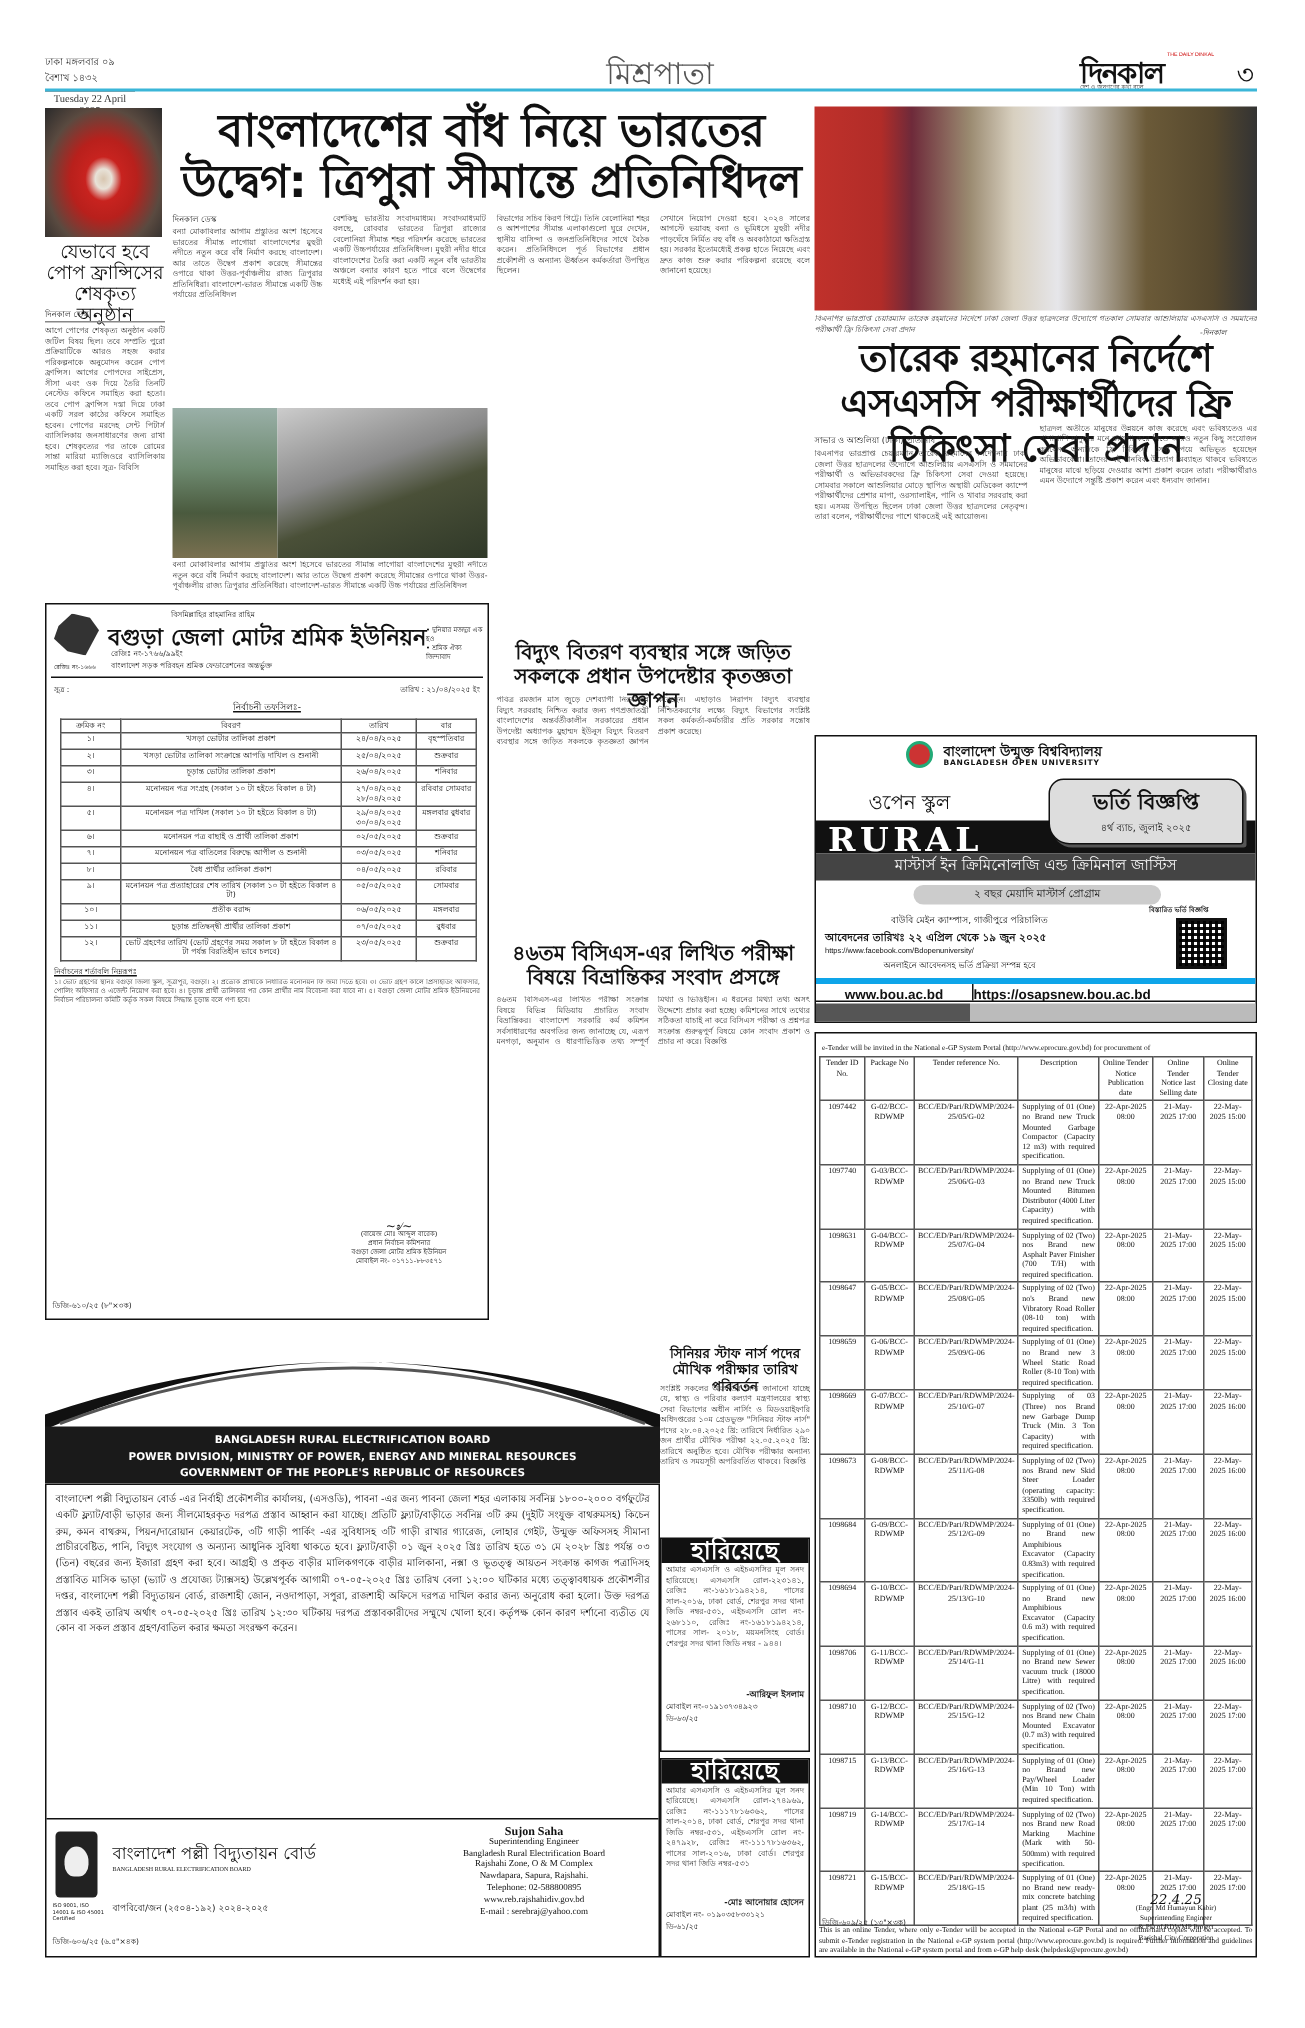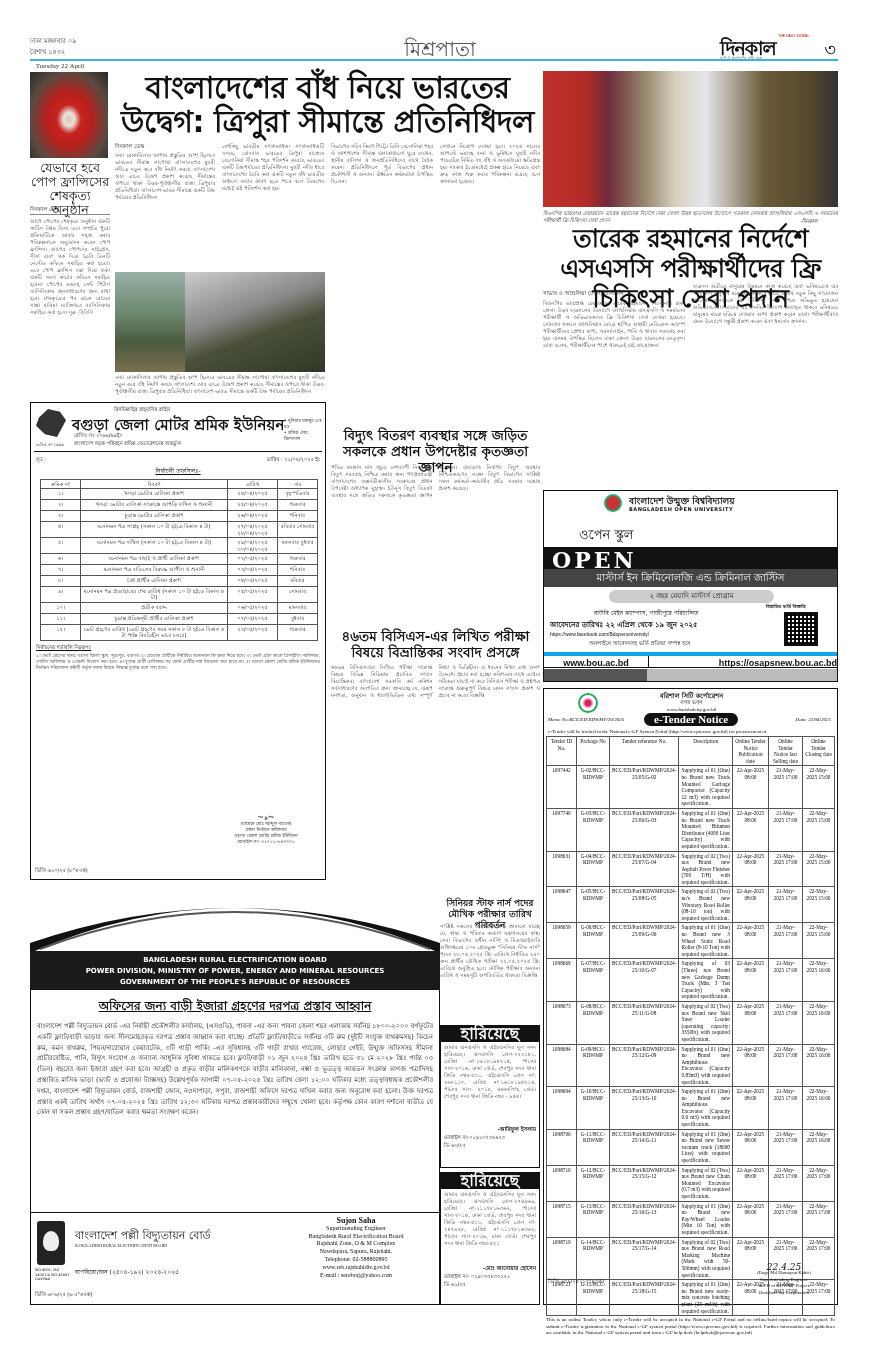--- a/index.html
+++ b/index.html
@@ -206,21 +206,20 @@
   <svg width="410" height="60" style="position:absolute;left:0;top:0">
     <path d="M0 60 Q205 -30 410 60 L410 50 Q205 -20 0 50 Z" fill="#111"></path>
     <path d="M10 56 Q205 -18 400 56" stroke="#555" stroke-width="2" fill="none"></path>
   </svg>
   <div class="black-bar" style="position:absolute;left:0;top:58px;width:410px;height:38px;font-size:7px;line-height:11px;font-weight:bold;padding-top:4px">
     <div>BANGLADESH RURAL ELECTRIFICATION BOARD</div>
     <div>POWER DIVISION, MINISTRY OF POWER, ENERGY AND MINERAL RESOURCES</div>
     <div>GOVERNMENT OF THE PEOPLE'S REPUBLIC OF RESOURCES</div>
   </div>
   <div class="ad-box" style="position:absolute;left:0;top:96px;width:410px;height:316px">
-    <div style="text-align:center;font-size:12px;font-weight:bold;text-decoration:underline;margin-top:7px">অফিসের জন্য বাড়ী ইজারা গ্রহণের দরপত্র প্রস্তাব আহ্বান</div>
     <div class="txt" style="font-size:6.5px;line-height:10.8px;color:#111;padding:4px 6px;height:202px">বাংলাদেশ পল্লী বিদ্যুতায়ন বোর্ড -এর নির্বাহী প্রকৌশলীর কার্যালয়, (এসওডি), পাবনা -এর জন্য পাবনা জেলা শহর এলাকায় সর্বনিম্ন ১৮০০-২০০০ বর্গফুটের একটি ফ্ল্যাট/বাড়ী ভাড়ার জন্য সীলমোহরকৃত দরপত্র প্রস্তাব আহ্বান করা যাচ্ছে। প্রতিটি ফ্ল্যাট/বাড়ীতে সর্বনিম্ন ৩টি রুম (দুইটি সংযুক্ত বাথরুমসহ) কিচেন রুম, কমন বাথরুম, পিয়ন/দারোয়ান কেয়ারটেক, ৩টি গাড়ী পার্কিং -এর সুবিধাসহ ৩টি গাড়ী রাখার গ্যারেজ, লোহার গেইট, উন্মুক্ত অফিসসহ সীমানা প্রাচীরবেষ্টিত, পানি, বিদ্যুৎ সংযোগ ও অন্যান্য আধুনিক সুবিধা থাকতে হবে। ফ্ল্যাট/বাড়ী ০১ জুন ২০২৫ খ্রিঃ তারিখ হতে ৩১ মে ২০২৮ খ্রিঃ পর্যন্ত ০৩ (তিন) বছরের জন্য ইজারা গ্রহণ করা হবে। আগ্রহী ও প্রকৃত বাড়ীর মালিকগণকে বাড়ীর মালিকানা, নক্সা ও ভূতত্ত্ব আয়তন সংক্রান্ত কাগজ পত্রাদিসহ প্রস্তাবিত মাসিক ভাড়া (ভ্যাট ও প্রযোজ্য ট্যাক্সসহ) উল্লেখপূর্বক আগামী ০৭-০৫-২০২৫ খ্রিঃ তারিখ বেলা ১২:০০ ঘটিকার মধ্যে তত্ত্বাবধায়ক প্রকৌশলীর দপ্তর, বাংলাদেশ পল্লী বিদ্যুতায়ন বোর্ড, রাজশাহী জোন, নওদাপাড়া, সপুরা, রাজশাহী অফিসে দরপত্র দাখিল করার জন্য অনুরোধ করা হলো। উক্ত দরপত্র প্রস্তাব একই তারিখ অর্থাৎ ০৭-০৫-২০২৫ খ্রিঃ তারিখ ১২:৩০ ঘটিকায় দরপত্র প্রস্তাবকারীদের সম্মুখে খোলা হবে। কর্তৃপক্ষ কোন কারণ দর্শানো ব্যতীত যে কোন বা সকল প্রস্তাব গ্রহণ/বাতিল করার ক্ষমতা সংরক্ষণ করেন।</div>
     <div style="border-top:1px solid #111;position:absolute;left:0;top:222px;width:408px;height:92px">
       <div style="position:absolute;left:6px;top:8px;width:28px;height:44px;background:#222;border-radius:3px">
         <div style="margin:10px auto 0;width:16px;height:20px;border-radius:50% 50% 40% 40%;background:#eee"></div>
       </div>
       <div style="position:absolute;left:4px;top:55px;font-size:3.5px;width:36px;line-height:4.5px">ISO 9001, ISO 14001 &amp; ISO 45001 Certified</div>
       <div style="position:absolute;left:44px;top:14px;font-size:11px">বাংলাদেশ পল্লী বিদ্যুতায়ন বোর্ড</div>
       <div style="position:absolute;left:44px;top:30px;font-size:4px" class="serif">BANGLADESH RURAL ELECTRIFICATION BOARD</div>
       <div style="position:absolute;left:44px;top:54px;font-size:6px">বাপবিবো/জন (২৫০৪-১৯২) ২০২৪-২০২৫</div>
       <div style="position:absolute;left:4px;top:78px;font-size:5px">ডিজি-৬০৬/২৫ (৬.৫"×৪ক)</div>
@@ -245,46 +244,41 @@
 <div class="abs byline" style="left:543px;top:290px">সাভার ও আশুলিয়া (ঢাকা) প্রতিনিধি</div>
 <div class="abs txt col" style="left:543px;top:300px;width:142px;height:190px">বিএনপির ভারপ্রাপ্ত চেয়ারম্যান তারেক রহমানের নির্দেশনায় ঢাকা জেলা উত্তর ছাত্রদলের উদ্যোগে আশুলিয়ায় এসএসসি ও সমমানের পরীক্ষার্থী ও অভিভাবকদের ফ্রি চিকিৎসা সেবা দেওয়া হয়েছে। সোমবার সকালে আশুলিয়ার মোড়ে স্থাপিত অস্থায়ী মেডিকেল ক্যাম্পে পরীক্ষার্থীদের প্রেশার মাপা, ওরস্যালাইন, পানি ও খাবার সরবরাহ করা হয়। এসময় উপস্থিত ছিলেন ঢাকা জেলা উত্তর ছাত্রদলের নেতৃবৃন্দ। তারা বলেন, পরীক্ষার্থীদের পাশে থাকতেই এই আয়োজন।</div>
 <div class="abs txt col" style="left:693px;top:283px;width:145px;height:207px">ছাত্রদল অতীতে মানুষের উন্নয়নে কাজ করেছে এবং ভবিষ্যতেও এর পাশাপাশি মানুষের মনে জায়গা করে নিতে আরও নতুন কিছু সংযোজন করবেন। অন্যদিকে ফ্রি চিকিৎসা সেবা পেয়ে অভিভূত হয়েছেন অভিভাবকেরা। তাদের এই মানবিক উদ্যোগ অব্যাহত থাকবে ভবিষ্যতে মানুষের মাঝে ছড়িয়ে দেওয়ার আশা প্রকাশ করেন তারা। পরীক্ষার্থীরাও এমন উদ্যোগে সন্তুষ্টি প্রকাশ করেন এবং ধন্যবাদ জানান।</div>
 
 <div class="abs ad-box" style="left:543px;top:490px;width:295px;height:192px;border-width:1px">
   <div style="position:absolute;left:60px;top:3px;width:18px;height:18px;border-radius:50%;background:#c33;border:2px solid #2a7"></div>
   <div style="position:absolute;left:85px;top:3px;font-size:9px;font-weight:bold">বাংলাদেশ উন্মুক্ত বিশ্ববিদ্যালয়</div>
   <div style="position:absolute;left:85px;top:15px;font-size:5px;font-weight:bold;letter-spacing:0.5px">BANGLADESH OPEN UNIVERSITY</div>
   <div style="position:absolute;left:35px;top:34px;font-size:13px">ওপেন স্কুল</div>
   <div style="position:absolute;left:0;top:56px;width:293px;height:22px;background:#111"></div>
-  <div style="position:absolute;left:8px;top:56px;font-size:22px;font-weight:bold;color:#fff;font-family:'DejaVu Serif',serif;letter-spacing:3px">OPEN</div>
+  <div style="position:absolute;left:8px;top:56px;font-size:22px;font-weight:bold;color:#fff;font-family:'DejaVu Serif',serif;letter-spacing:3px">RURAL</div>
+  <div style="position:absolute;left:155px;top:28px;width:130px;height:44px;border:1.5px solid #111;border-radius:10px 10px 2px 14px;background:#ddd;text-align:center;box-shadow:2px 2px 0 #555">
+    <div style="font-size:14px;font-weight:bold;margin-top:3px">ভর্তি বিজ্ঞপ্তি</div>
+    <div style="font-size:6.5px">৪র্থ ব্যাচ, জুলাই ২০২৫</div>
+  </div>
   <div style="position:absolute;left:0;top:78px;width:293px;height:18px;background:#444;color:#fff;font-size:10px;line-height:18px;text-align:center">মাস্টার্স ইন ক্রিমিনোলজি এন্ড ক্রিমিনাল জাস্টিস</div>
   <div style="position:absolute;left:65px;top:99px;width:165px;height:13px;background:#ccc;border-radius:10px;text-align:center;font-size:7px;line-height:13px">২ বছর মেয়াদি মাস্টার্স প্রোগ্রাম</div>
   <div style="position:absolute;left:50px;top:117px;font-size:6px">বাউবি মেইন ক্যাম্পাস, গাজীপুরে পরিচালিত</div>
   <div style="position:absolute;left:6px;top:128px;font-size:7px;font-weight:bold">আবেদনের তারিখঃ ২২ এপ্রিল থেকে ১৯ জুন ২০২৫</div>
   <div style="position:absolute;left:6px;top:140px;font-size:5px;font-family:'Liberation Sans',sans-serif">https://www.facebook.com/Bdopenuniversity/</div>
   <div style="position:absolute;left:45px;top:149px;font-size:5.5px">অনলাইনে আবেদনসহ ভর্তি প্রক্রিয়া সম্পন্ন হবে</div>
   <div style="position:absolute;left:222px;top:113px;font-size:4.5px;font-weight:bold">বিস্তারিত ভর্তি বিজ্ঞপ্তি</div>
   <div style="position:absolute;left:240px;top:121px;width:34px;height:34px;background:repeating-linear-gradient(90deg,#111 0 2px,#fff 2px 4px),repeating-linear-gradient(0deg,#111 0 2px,#fff 2px 4px);background-blend-mode:multiply;border:2px solid #111"></div>
   <div style="position:absolute;left:0;top:161px;width:293px;height:16px;border-top:4px solid #0ea5e9;border-bottom:1px solid #111;display:flex;font-family:'Liberation Sans',sans-serif;font-weight:bold">
     <div style="width:105px;text-align:center;font-size:9px;line-height:14px;border-right:1px solid #111">www.bou.ac.bd</div>
-    <div style="flex:1;text-align:right;font-size:9px;line-height:14px">https://osapsnew.bou.ac.bd</div>
+    <div style="flex:1;text-align:left;font-size:9px;line-height:14px">https://osapsnew.bou.ac.bd</div>
   </div>
   <div style="position:absolute;left:0;top:178px;width:293px;height:12px;background:linear-gradient(90deg,#555 0 35%,#bbb 35%)"></div>
 </div>
 
 <div class="abs ad-box" style="left:543px;top:688px;width:295px;height:617px;padding:2px">
-  <div style="position:relative;height:32px" class="serif">
-    <div style="position:absolute;left:32px;top:2px;width:20px;height:20px;border-radius:50%;border:2px solid #2a5;background:radial-gradient(#c33 30%,#f4d 31%,#fff 50%)"></div>
-    <div style="position:absolute;left:0;width:291px;text-align:center;top:0;font-size:6.5px;font-weight:bold;font-family:'DejaVu Sans',sans-serif">বরিশাল সিটি কর্পোরেশন</div>
-    <div style="position:absolute;left:0;width:291px;text-align:center;top:8px;font-size:5.5px;font-family:'DejaVu Sans',sans-serif">নগর ভবন</div>
-    <div style="position:absolute;left:0;width:291px;text-align:center;top:16px;font-size:5px">www.barishalcity.gov.bd</div>
-    <div style="position:absolute;left:2px;top:26px;font-size:5px;font-style:italic">Memo No:BCC/ED/RDWMP/20/2025</div>
-    <div style="position:absolute;left:98px;top:22px;background:#111;color:#fff;border-radius:10px;padding:0 10px;font-size:11px;font-weight:bold;line-height:13px">e-Tender Notice</div>
-    <div style="position:absolute;right:4px;top:26px;font-size:5px;font-style:italic">Date: 22/04/2025</div>
-  </div>
   <div class="serif" style="font-size:5px;margin:6px 0 2px 2px">e-Tender will be invited in the National e-GP System Portal (http://www.eprocure.gov.bd) for procurement of</div>
   <table class="tender">
     <colgroup>
         <col style="width:30px">
         <col style="width:33px">
         <col style="width:40px">
         <col>
         <col style="width:36px">
         <col style="width:34px">
         <col style="width:32px">

